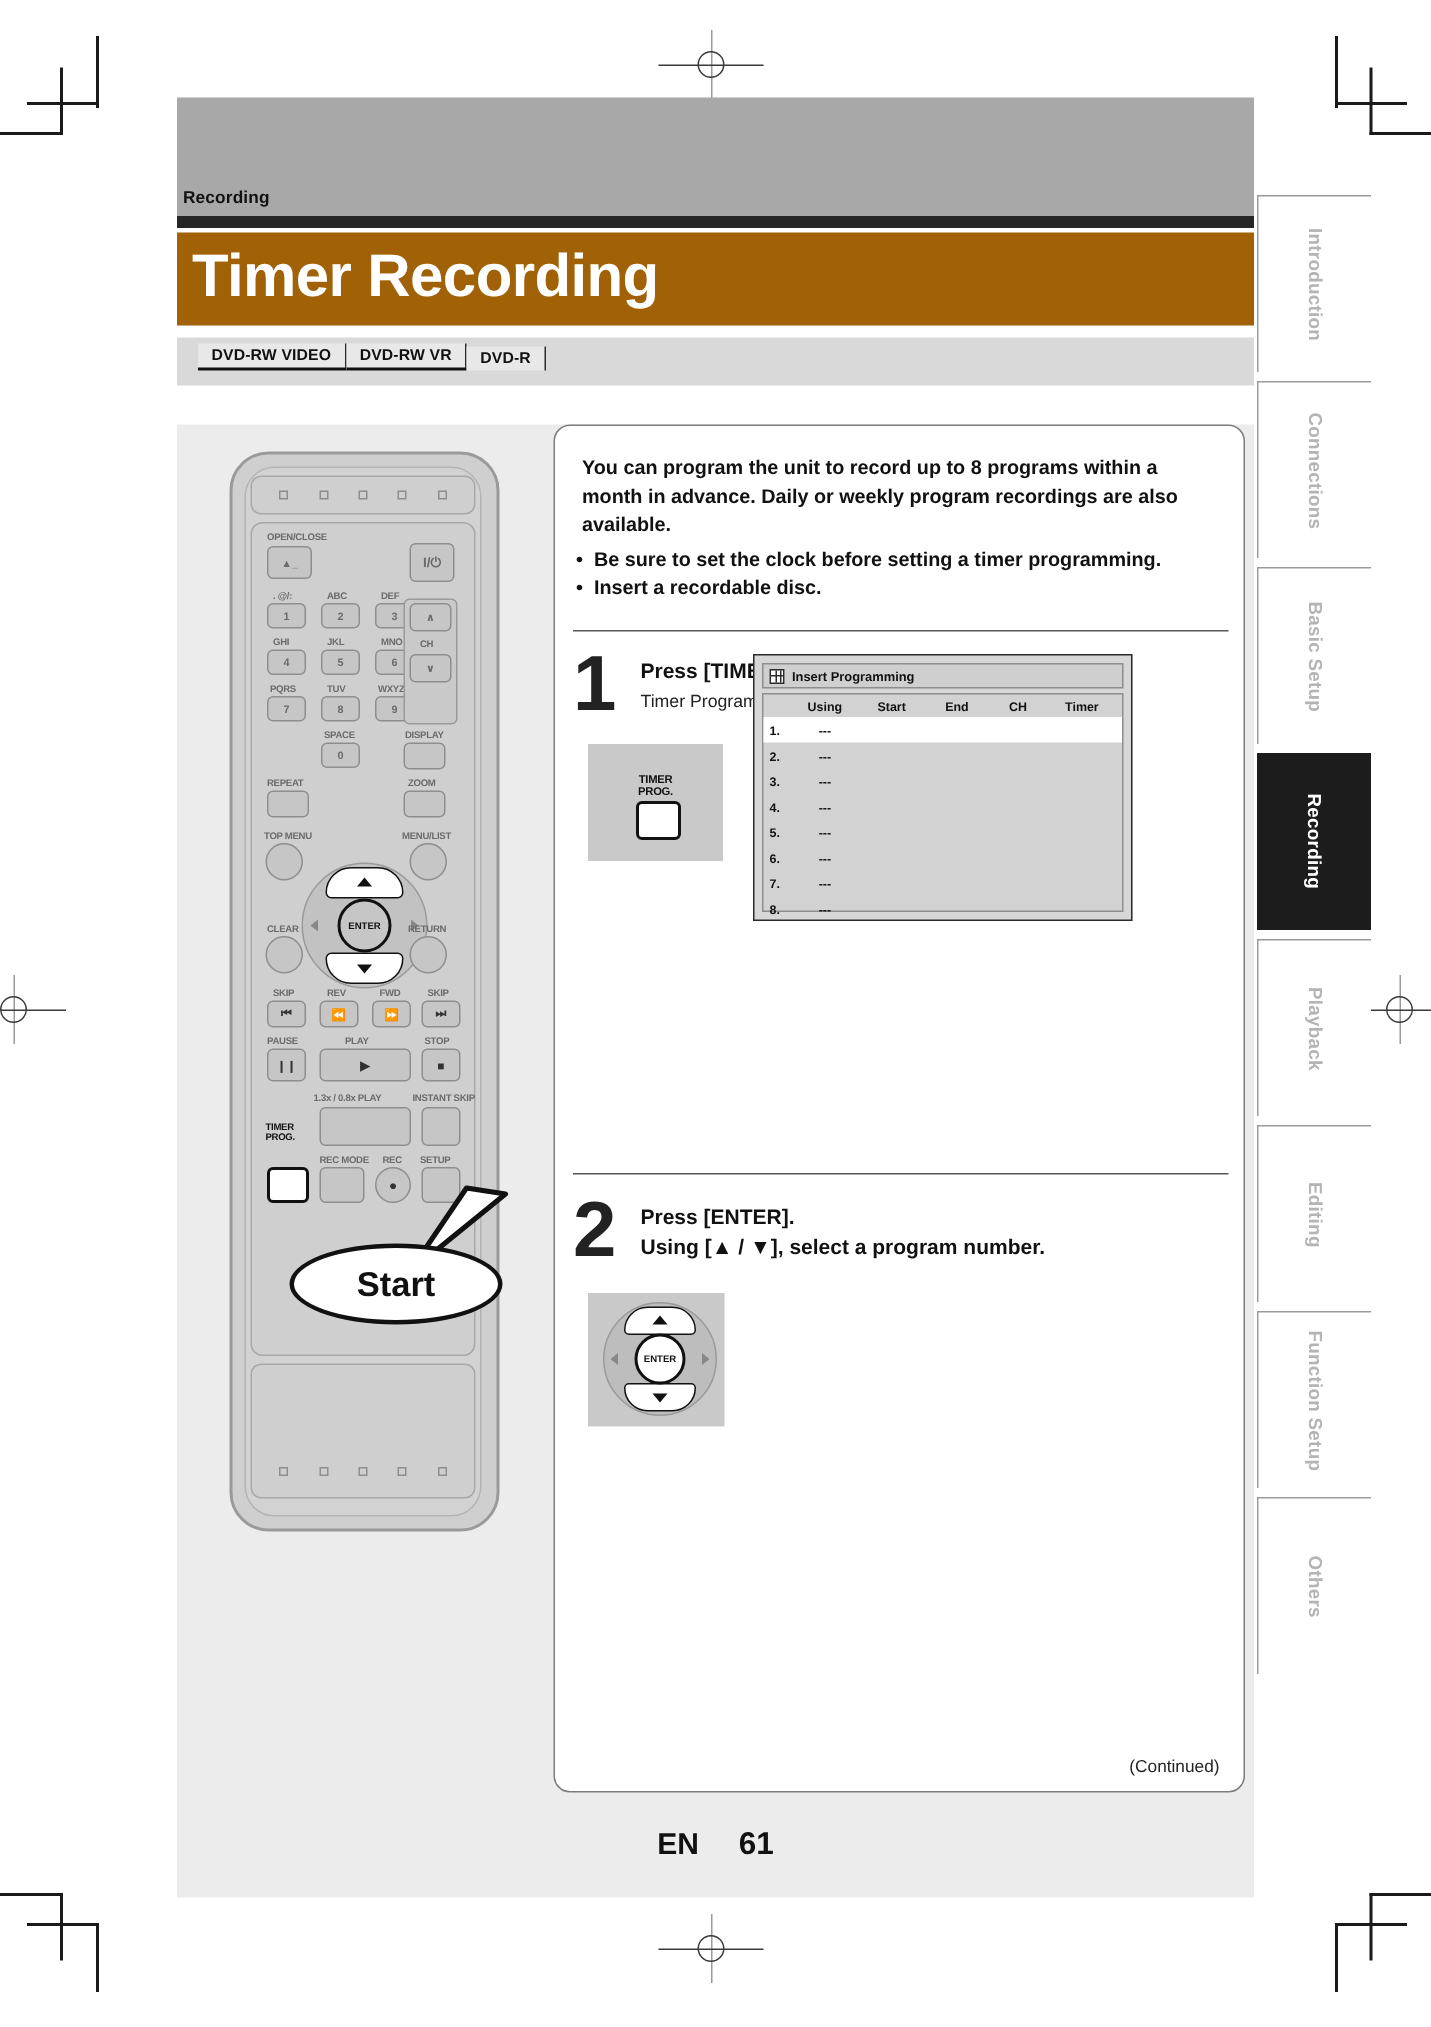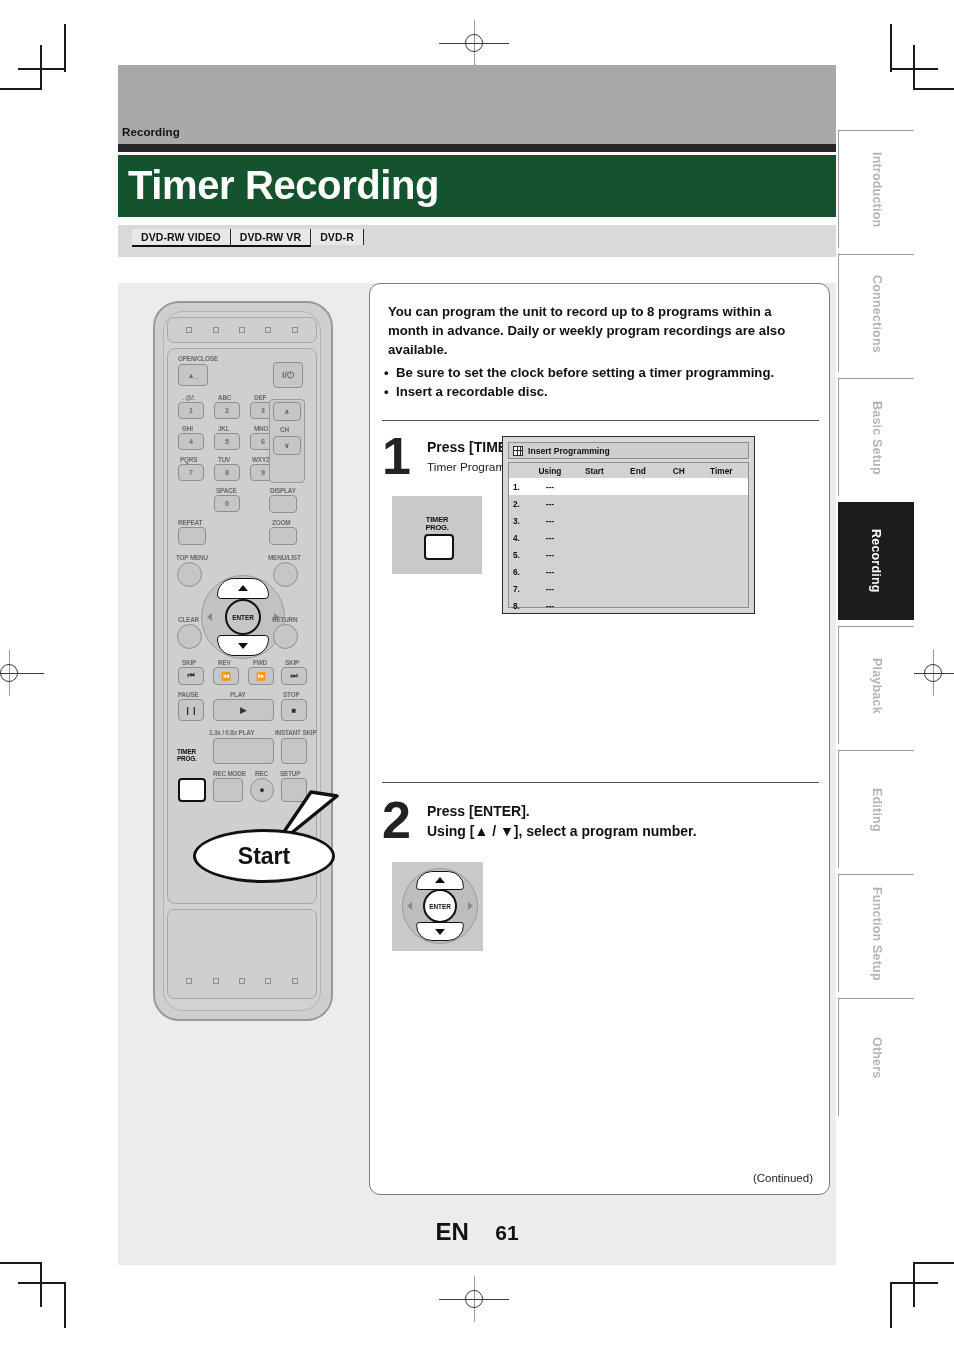--- a/index.html
+++ b/index.html
@@ -18,27 +18,27 @@
   .reg .ch{position:absolute;top:12.5px;left:-22px;width:70px;height:1.5px;background:#3a3a3a;}
 
   
   .page{position:absolute;left:118px;top:65px;width:718px;height:1165px;}
 
   .hdr-band{position:absolute;left:0;top:0;width:718px;height:79px;background:#a8a8a8;}
   .hdr-section{position:absolute;left:4px;bottom:6px;font-size:11.5px;font-weight:bold;color:#111;
                letter-spacing:.1px;}
   .hdr-rule{position:absolute;left:0;top:79px;width:718px;height:8px;background:#262626;}
 
-  .title-band{position:absolute;left:0;top:90px;width:718px;height:62px;background:#14532d;}
+  .title-band{position:absolute;left:0;top:90px;width:718px;height:62px;background:#a16207;}
   .title-band .t{position:absolute;left:10px;top:48%;transform:translateY(-50%);
                  color:#fff;font-size:40px;font-weight:bold;letter-spacing:-.4px;
                  font-family:"Liberation Sans","DejaVu Sans",sans-serif;}
 
   .disc-band{position:absolute;left:0;top:160px;width:718px;height:32px;background:#d9d9d9;}
-  .disc-row{position:absolute;left:14px;top:4px;display:flex;align-items:flex-start;}
+  .disc-row{position:absolute;left:14px;top:4px;display:flex;align-items:flex-end;}
   .disc{position:relative;background:#e8e8e8;border-right:1.5px solid #2a2a2a;
         padding:2px 9px 2px 9px;font-size:10.5px;font-weight:bold;color:#111;
         text-align:center;letter-spacing:.1px;}
   .disc.u{border-bottom:2.5px solid #111;}
   .disc.nb{border-bottom:none;}
 
   
   .content{position:absolute;left:0;top:218px;width:718px;height:982px;background:#ececec;}
 
   .panel{position:absolute;left:251px;top:0px;width:461px;height:912px;
@@ -145,21 +145,21 @@
   .tab{position:absolute;left:0;width:76px;box-sizing:border-box;
        display:flex;align-items:center;justify-content:center;}
   .tab .txt{writing-mode:vertical-rl;text-orientation:mixed;font-size:12.5px;font-weight:bold;
             letter-spacing:.2px;white-space:nowrap;}
   .tab.norm{border-left:1.2px solid #9b9b9b;border-top:1.2px solid #9b9b9b;background:#fff;}
   .tab.norm .txt{color:#b4b4b4;}
   .tab.active{background:#1c1c1c;}
   .tab.active .txt{color:#ffffff;}
 
   .folio{position:absolute;left:0;top:1218px;width:954px;text-align:center;}
-  .folio .en{font-size:24px;font-weight:bold;color:#111;}
+  .folio .en{font-size:20px;font-weight:bold;color:#111;}
   .folio .pg{font-size:21px;font-weight:bold;color:#111;margin-left:22px;}
 </style>
 </head>
 <body>
 
 <div>
   <div class="mark v" style="left:64px;top:24px;height:48px;"></div>
   <div class="mark h" style="left:18px;top:68px;width:48px;"></div>
   <div class="mark v" style="left:40px;top:45px;height:45px;"></div>
   <div class="mark h" style="left:0px;top:88px;width:42px;"></div>

